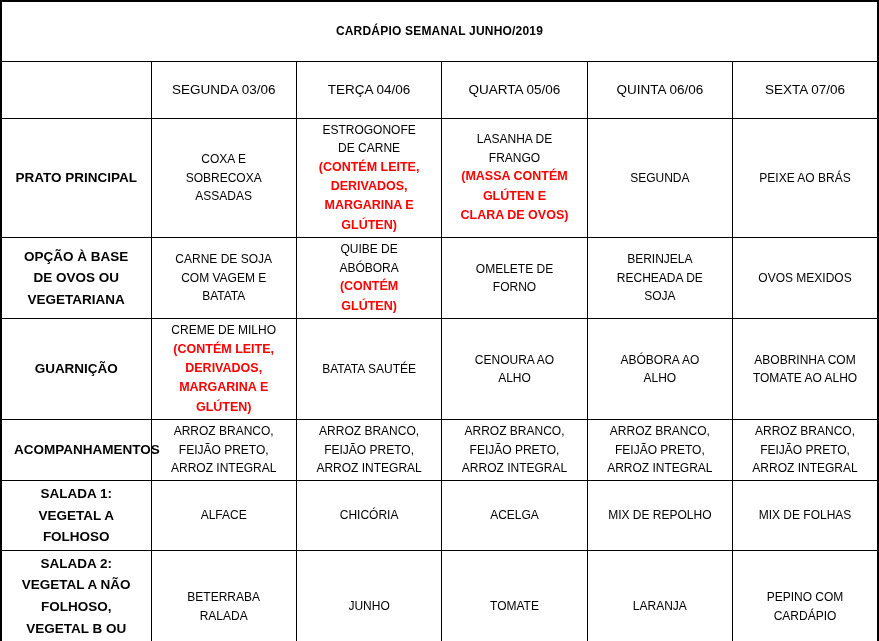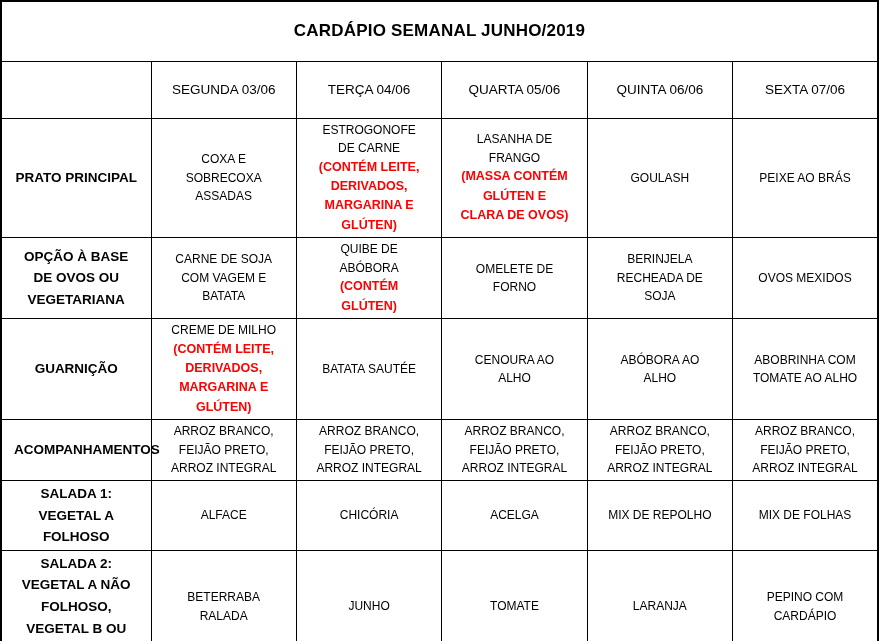--- a/index.html
+++ b/index.html
@@ -19,21 +19,21 @@
   }
   col.col-label { width: 150px; }
   th, td {
     border: 1px solid var(--ink);
     text-align: center;
     vertical-align: middle;
     padding: 2px 6px;
   }
   tr.title-row th {
     height: 60px;
-    font-size: 17px;
+    font-size: 12px;
     font-weight: bold;
     letter-spacing: 0.2px;
   }
   tr.day-row th {
     height: 57px;
     font-size: 13.5px;
     font-weight: normal;
   }
   tbody th.row-label {
     font-size: 13.5px;
@@ -88,21 +88,21 @@
       <th>QUINTA 06/06</th>
       <th>SEXTA 07/06</th>
     </tr>
   </thead>
   <tbody>
       <tr>
         <th class="row-label">PRATO PRINCIPAL</th>
         <td><span class="dish">COXA E SOBRECOXA ASSADAS</span></td>
         <td><span class="dish">ESTROGONOFE DE CARNE</span><span class="allergen">(CONTÉM LEITE, DERIVADOS, MARGARINA E GLÚTEN)</span></td>
         <td><span class="dish">LASANHA DE FRANGO</span><span class="allergen">(MASSA CONTÉM GLÚTEN E CLARA DE OVOS)</span></td>
-        <td><span class="dish">GOULASH</span></td>
+        <td><span class="dish">SEGUNDA</span></td>
         <td><span class="dish">PEIXE AO BRÁS</span></td>
       </tr>
       <tr>
         <th class="row-label">OPÇÃO À BASE DE OVOS OU VEGETARIANA</th>
         <td><span class="dish">CARNE DE SOJA COM VAGEM E BATATA</span></td>
         <td><span class="dish">QUIBE DE ABÓBORA</span><span class="allergen">(CONTÉM GLÚTEN)</span></td>
         <td><span class="dish">OMELETE DE FORNO</span></td>
         <td><span class="dish">BERINJELA RECHEADA DE SOJA</span></td>
         <td><span class="dish">OVOS MEXIDOS</span></td>
       </tr>

